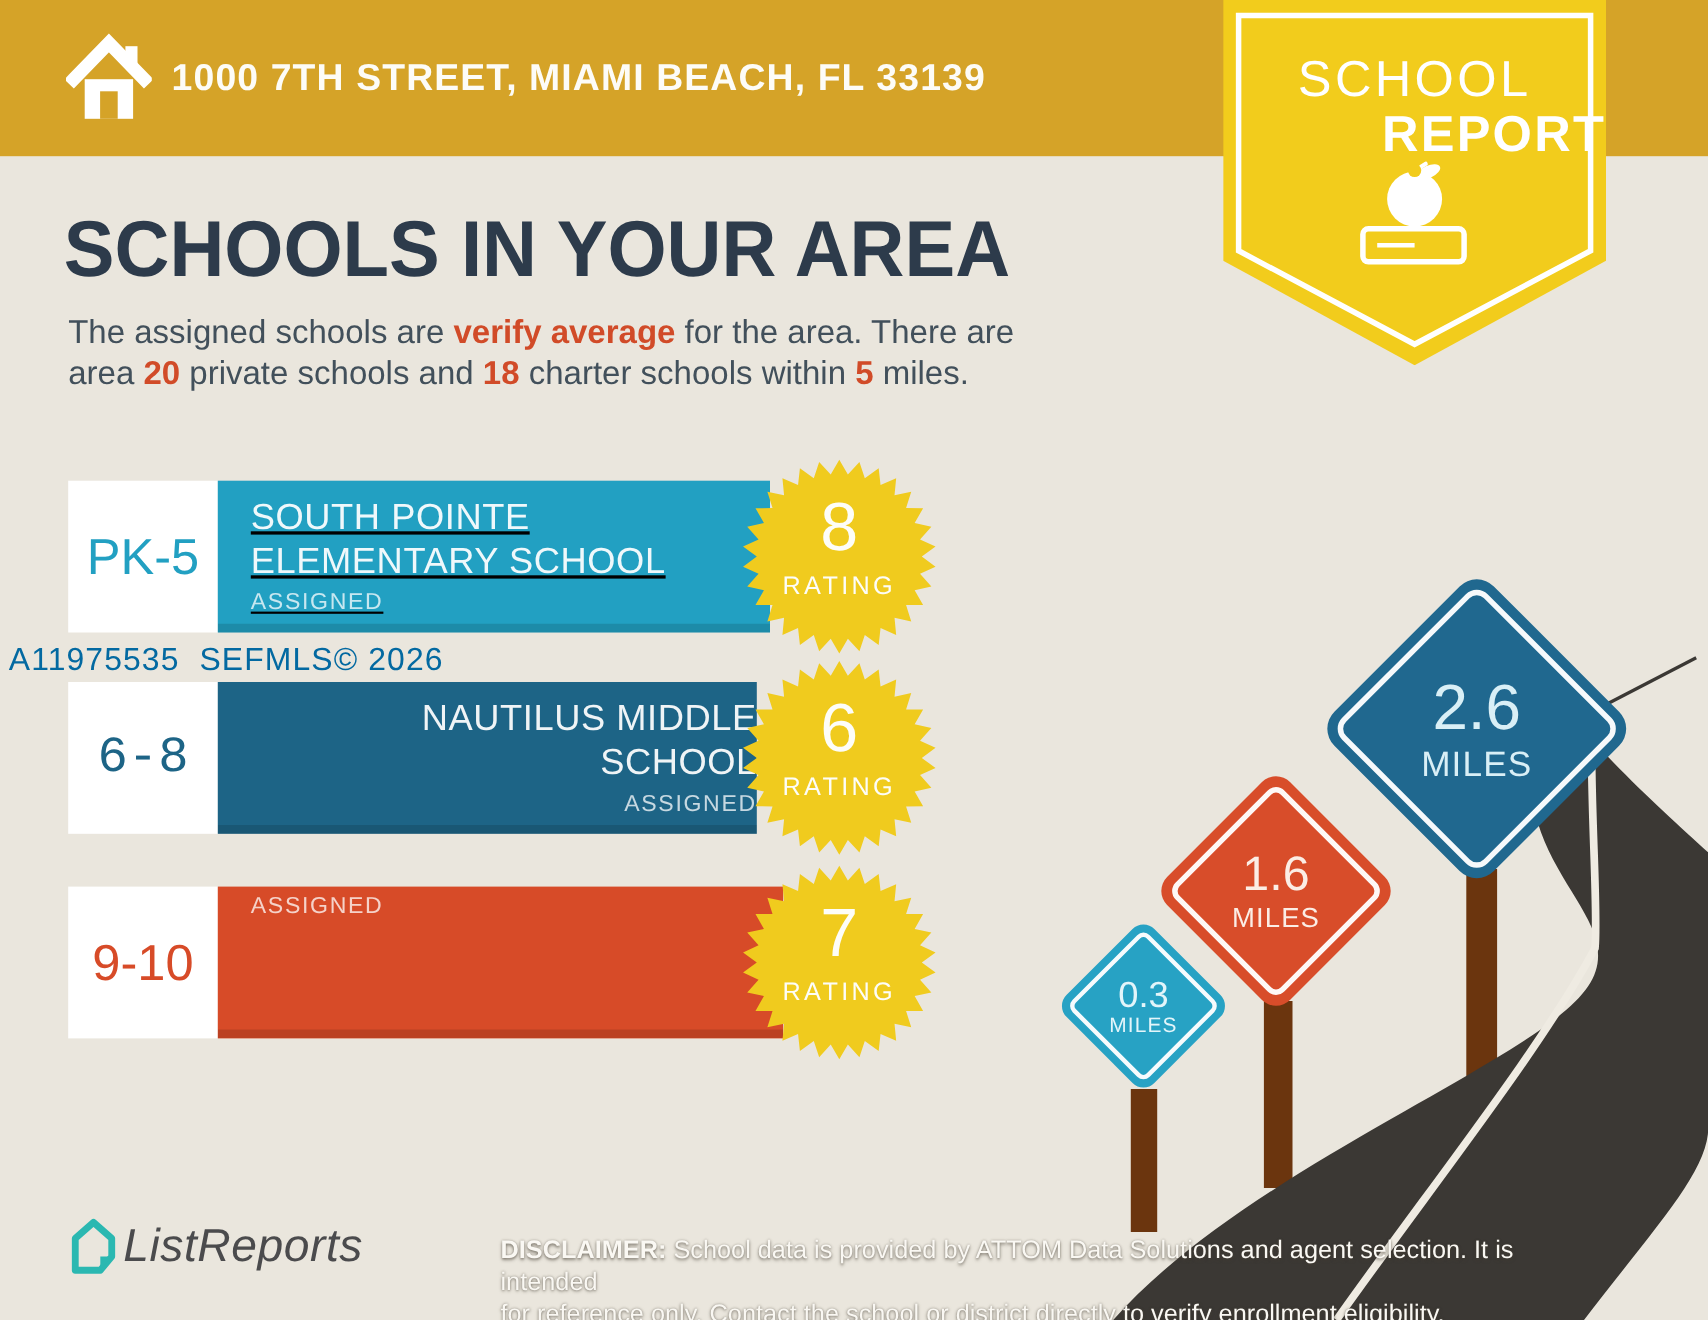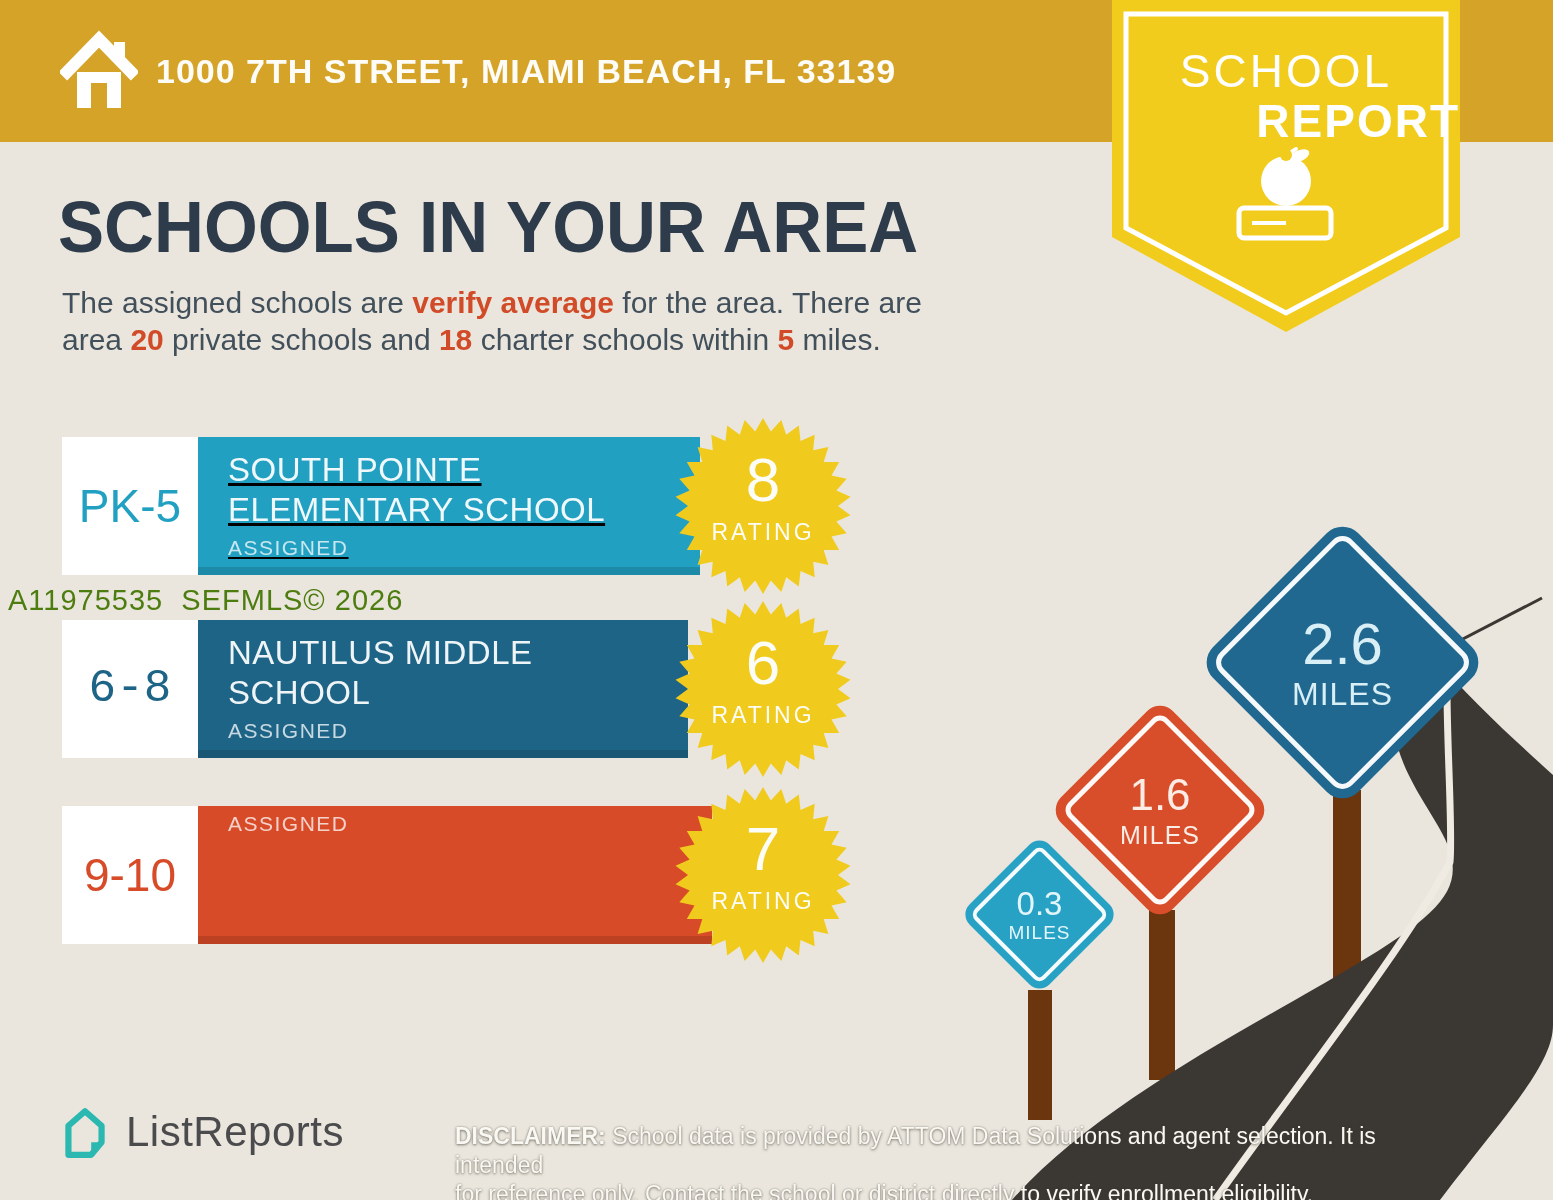--- a/index.html
+++ b/index.html
@@ -28,21 +28,21 @@
     position:absolute;left:58px;top:191px;color:#2D3B4B;
     font-size:72px;font-weight:700;letter-spacing:0px;line-height:1;
     transform:scaleX(0.96);transform-origin:left;
   }
   .intro{
     position:absolute;left:62px;top:284px;width:1060px;
     color:#42505B;font-size:30px;line-height:37px;white-space:pre-wrap;
   }
   .intro b{color:#D14B28;font-weight:700;}
   
-  .watermark{position:absolute;left:8px;top:584px;color:#4d7c0f;font-size:29px;
+  .watermark{position:absolute;left:8px;top:584px;color:#0369a1;font-size:29px;
     letter-spacing:1px;z-index:7;white-space:pre;}
   
   .row{position:absolute;left:62px;height:120px;padding-left:17px;}
   .grade-box{position:absolute;left:0;top:0;width:136px;height:138px;background:#FFFFFF;
     display:flex;align-items:center;justify-content:center;}
   .grade{font-size:46px;font-weight:400;}
   .bar{position:absolute;left:136px;top:0;height:138px;box-shadow:inset 0 -8px 0 rgba(0,0,0,0.13);
     padding-left:30px;box-sizing:border-box;}
   .school-name{margin-top:13px;color:rgba(255,255,255,0.93);font-size:33px;line-height:40px;
     letter-spacing:0.5px;font-weight:400;white-space:nowrap;}
@@ -68,21 +68,21 @@
   .sign-red{left:1081px;top:731px;width:158px;height:158px;border-radius:18px;}
   .sign-red::before{border-radius:11px;}
   .sign-red .dist{font-size:44px;color:#FBEDE5;line-height:1.15;}
   .sign-red .unit{font-size:25px;color:#FBEDE5;letter-spacing:1px;}
   .sign-teal{left:983px;top:858px;width:113px;height:113px;border-radius:14px;}
   .sign-teal::before{border-radius:8px;inset:7px;border-width:4px;}
   .sign-teal .dist{font-size:33px;color:#E3F5FA;line-height:1.15;}
   .sign-teal .unit{font-size:19px;color:#E3F5FA;letter-spacing:1px;}
   
   .brand{position:absolute;left:58px;top:1103px;display:flex;align-items:center;z-index:7;}
-  .brand-text{margin-left:14px;color:#4B4B4D;font-size:42px;font-weight:500;letter-spacing:0.5px;}
+  .brand-text{color:#4B4B4D;font-size:42px;font-weight:500;letter-spacing:0.5px;font-style:italic;}
   .disclaimer{
     position:absolute;left:455px;top:1122px;width:1010px;z-index:7;
     color:#FAF8F3;font-size:23px;line-height:29px;
     text-shadow:0 1px 3px rgba(70,64,52,0.6),0 0 2px rgba(70,64,52,0.4);
   }
   .disclaimer b{font-weight:700;}
 </style>
 </head>
 <body>
 
@@ -177,21 +177,21 @@
       </svg>
       <div class="rating-num">8</div>
       <div class="rating-label">RATING</div>
     </div>
   </div>
 
   <div class="row" style="top:620px;width:790px;">
     <div class="grade-box">
       <span class="grade" style="color: rgb(29, 100, 134); font-family: Liberation Mono, monospace;">6-8</span>
     </div>
-    <div class="bar" style="width: 490px; background: rgb(29, 100, 134);">
+    <div class="bar" style="width: 490px; background: rgb(29, 100, 134); text-align: right;">
       <div class="school-name"><span>NAUTILUS MIDDLE</span><br><span>SCHOOL</span></div>
       <div class="assigned">ASSIGNED</div>
     </div>
     <div class="rating-badge" style="left:606px;top:-26px;">
       <svg width="190" height="190" viewBox="-95 -95 190 190">
         <polygon class="star-poly" fill="#F0CB1E" points="0.0,-88.0 7.8,-74.6 18.3,-86.1 23.2,-71.3 35.8,-80.4 37.5,-65.0 51.7,-71.2 50.2,-55.7 65.4,-58.9 60.7,-44.1 76.2,-44.0 68.5,-30.5 83.7,-27.2 73.4,-15.6 87.5,-9.2 75.0,-0.0 87.5,9.2 73.4,15.6 83.7,27.2 68.5,30.5 76.2,44.0 60.7,44.1 65.4,58.9 50.2,55.7 51.7,71.2 37.5,65.0 35.8,80.4 23.2,71.3 18.3,86.1 7.8,74.6 0.0,88.0 -7.8,74.6 -18.3,86.1 -23.2,71.3 -35.8,80.4 -37.5,65.0 -51.7,71.2 -50.2,55.7 -65.4,58.9 -60.7,44.1 -76.2,44.0 -68.5,30.5 -83.7,27.2 -73.4,15.6 -87.5,9.2 -75.0,0.0 -87.5,-9.2 -73.4,-15.6 -83.7,-27.2 -68.5,-30.5 -76.2,-44.0 -60.7,-44.1 -65.4,-58.9 -50.2,-55.7 -51.7,-71.2 -37.5,-65.0 -35.8,-80.4 -23.2,-71.3 -18.3,-86.1 -7.8,-74.6" style="fill: rgb(240, 203, 30);"></polygon>
       </svg>
       <div class="rating-num">6</div>
       <div class="rating-label">RATING</div>
     </div>

